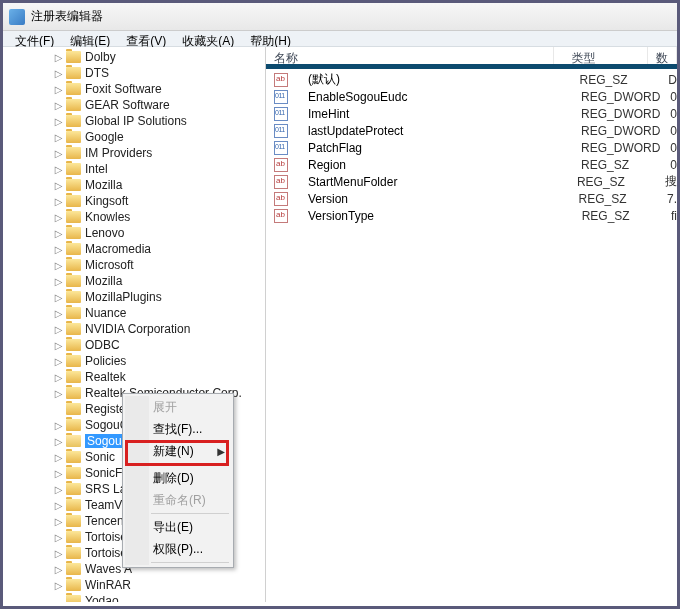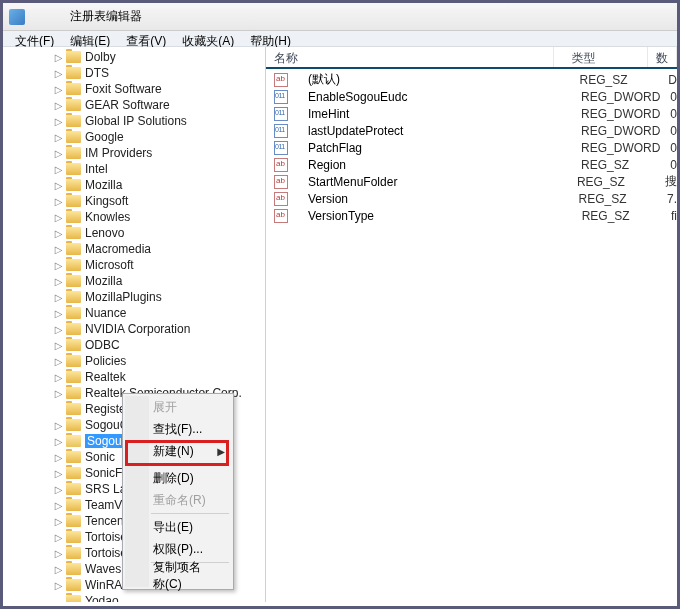--- a/index.html
+++ b/index.html
@@ -1,24 +1,24 @@
 <!DOCTYPE html>
 <html><head>
 <meta charset="utf-8">
 <style>
   * { box-sizing: border-box; margin: 0; padding: 0; font-family: "Segoe UI", Tahoma, sans-serif; font-size: 12px; }
   body { background: #fff; width: 680px; height: 609px; overflow: hidden; position: relative; border: 3px solid #5a5a7a; }
-  .titlebar { height: 28px; background: linear-gradient(#f7f7f7,#e8e8e8); display: flex; align-items: center; padding: 0 6px; border-bottom: 1px solid #ccc; gap: 39px; }
+  .titlebar { height: 28px; background: linear-gradient(#f7f7f7,#e8e8e8); display: flex; align-items: center; padding: 0 6px; border-bottom: 1px solid #ccc; }
   .titlebar .icon { width: 16px; height: 16px; background: linear-gradient(135deg,#6ab0e8,#3a7cc4); border-radius: 2px; margin-right: 6px; }
   .menubar { height: 16px; background: #eef2f6; display: flex; padding: 0 4px; border-bottom: 1px solid #d7dde2; }
   .menubar span { padding: 2px 8px; cursor: default; }
   .content { display: flex; height: calc(100% - 48px); }
   .tree { width: 263px; border-right: 1px solid #d0d0d0; overflow: hidden; background: #fff; padding-top: 2px; }
   .list { flex: 1; overflow: hidden; background: #fff; }
-  .list-header { display: flex; height: 22px; border-bottom: 2px solid #0c4a6e; background: #fff; }
+  .list-header { display: flex; height: 22px; border-bottom: 5px solid #0c4a6e; background: #fff; }
   .list-header div { padding: 3px 8px; border-right: 1px solid #e8e8e8; color: #414a58; }
   .col-name { width: 310px; }
   .col-type { width: 90px; margin-left: 10px; }
   .col-data { flex: 1; }
   .list-body { padding: 2px 0; }
   .row { display: flex; height: 17px; align-items: center; }
   .row .cell-name { width: 310px; padding-left: 8px; display: flex; align-items: center; gap: 20px; }
   .row .cell-type { width: 90px; padding-left: 8px; color: #333; }
   .row .cell-data { flex: 1; padding-left: 8px; color: #333; }
   .vicon { width: 14px; height: 14px; display: inline-block; }
@@ -339,18 +339,15 @@
       <span>重命名(R)</span>
     </div>
   <div class="sep"></div>
   <div class="item">
       <span>导出(E)</span>
     </div>
   <div class="item">
       <span>权限(P)...</span>
     </div>
   <div class="sep"></div>
-  <div class="item">
-      <span>复制项名称(C)</span>
-    </div>
 </div>
 
 <div class="highlight-box"></div>
 
 </body></html>

